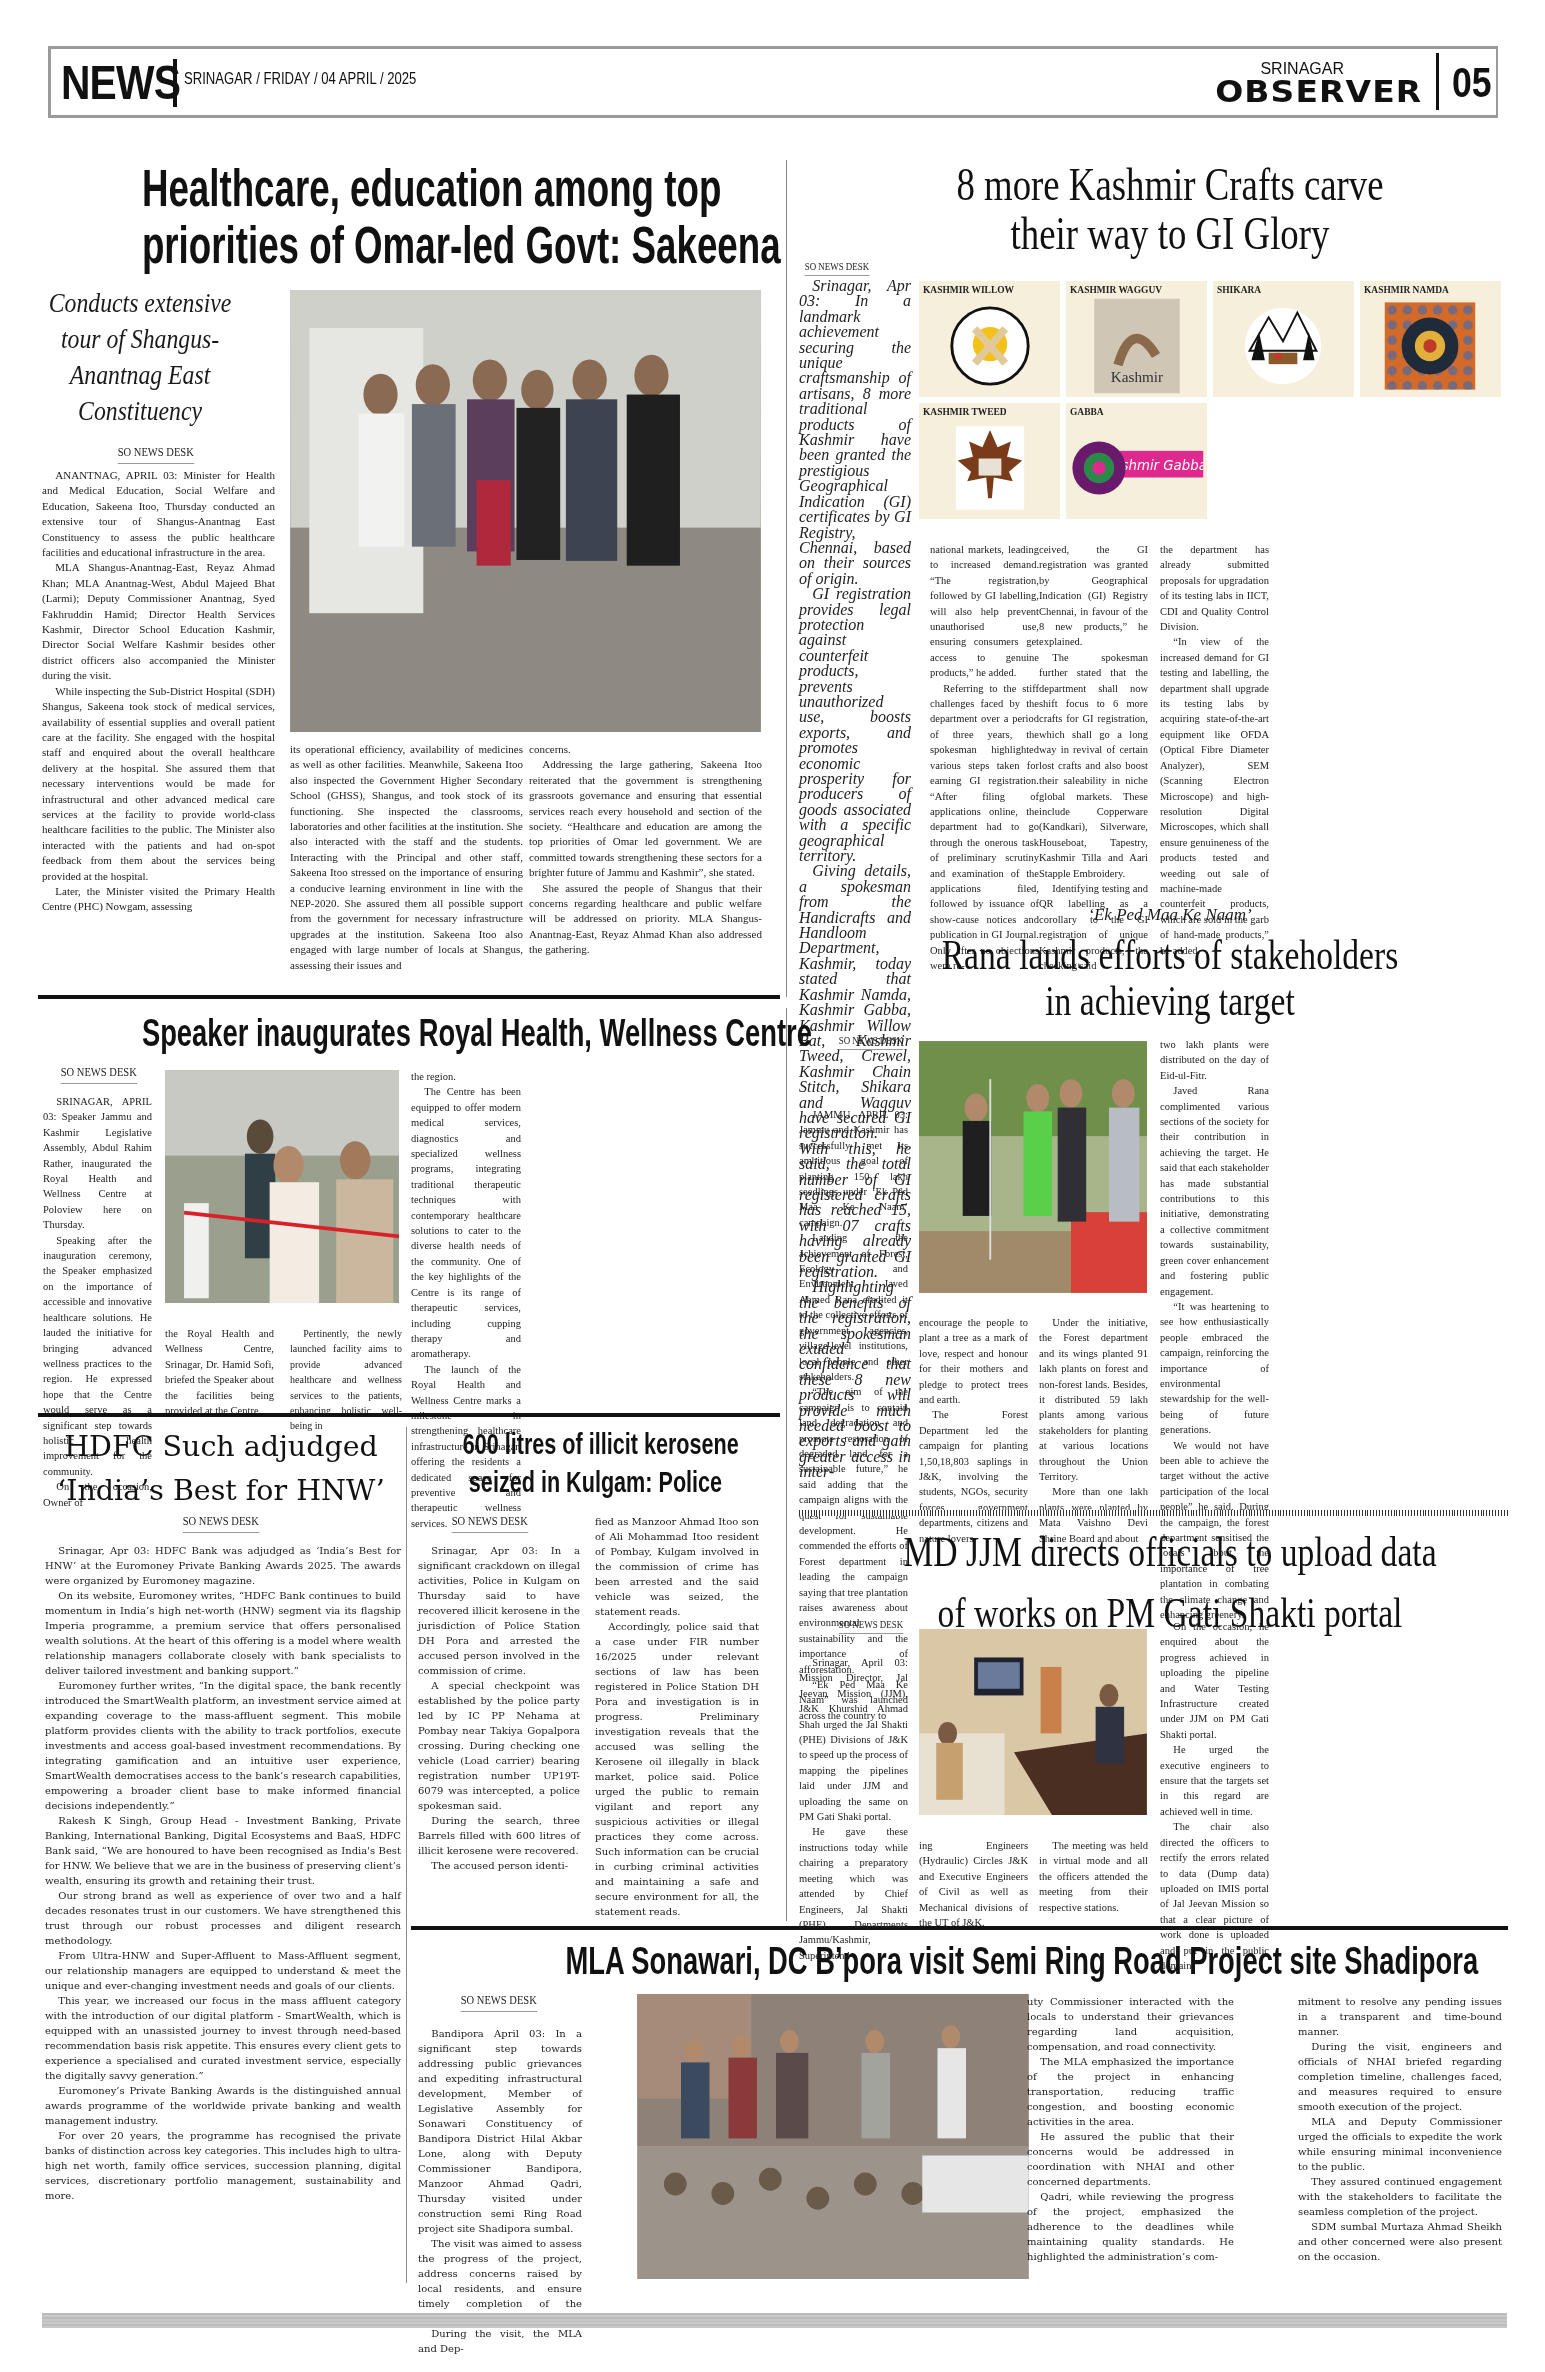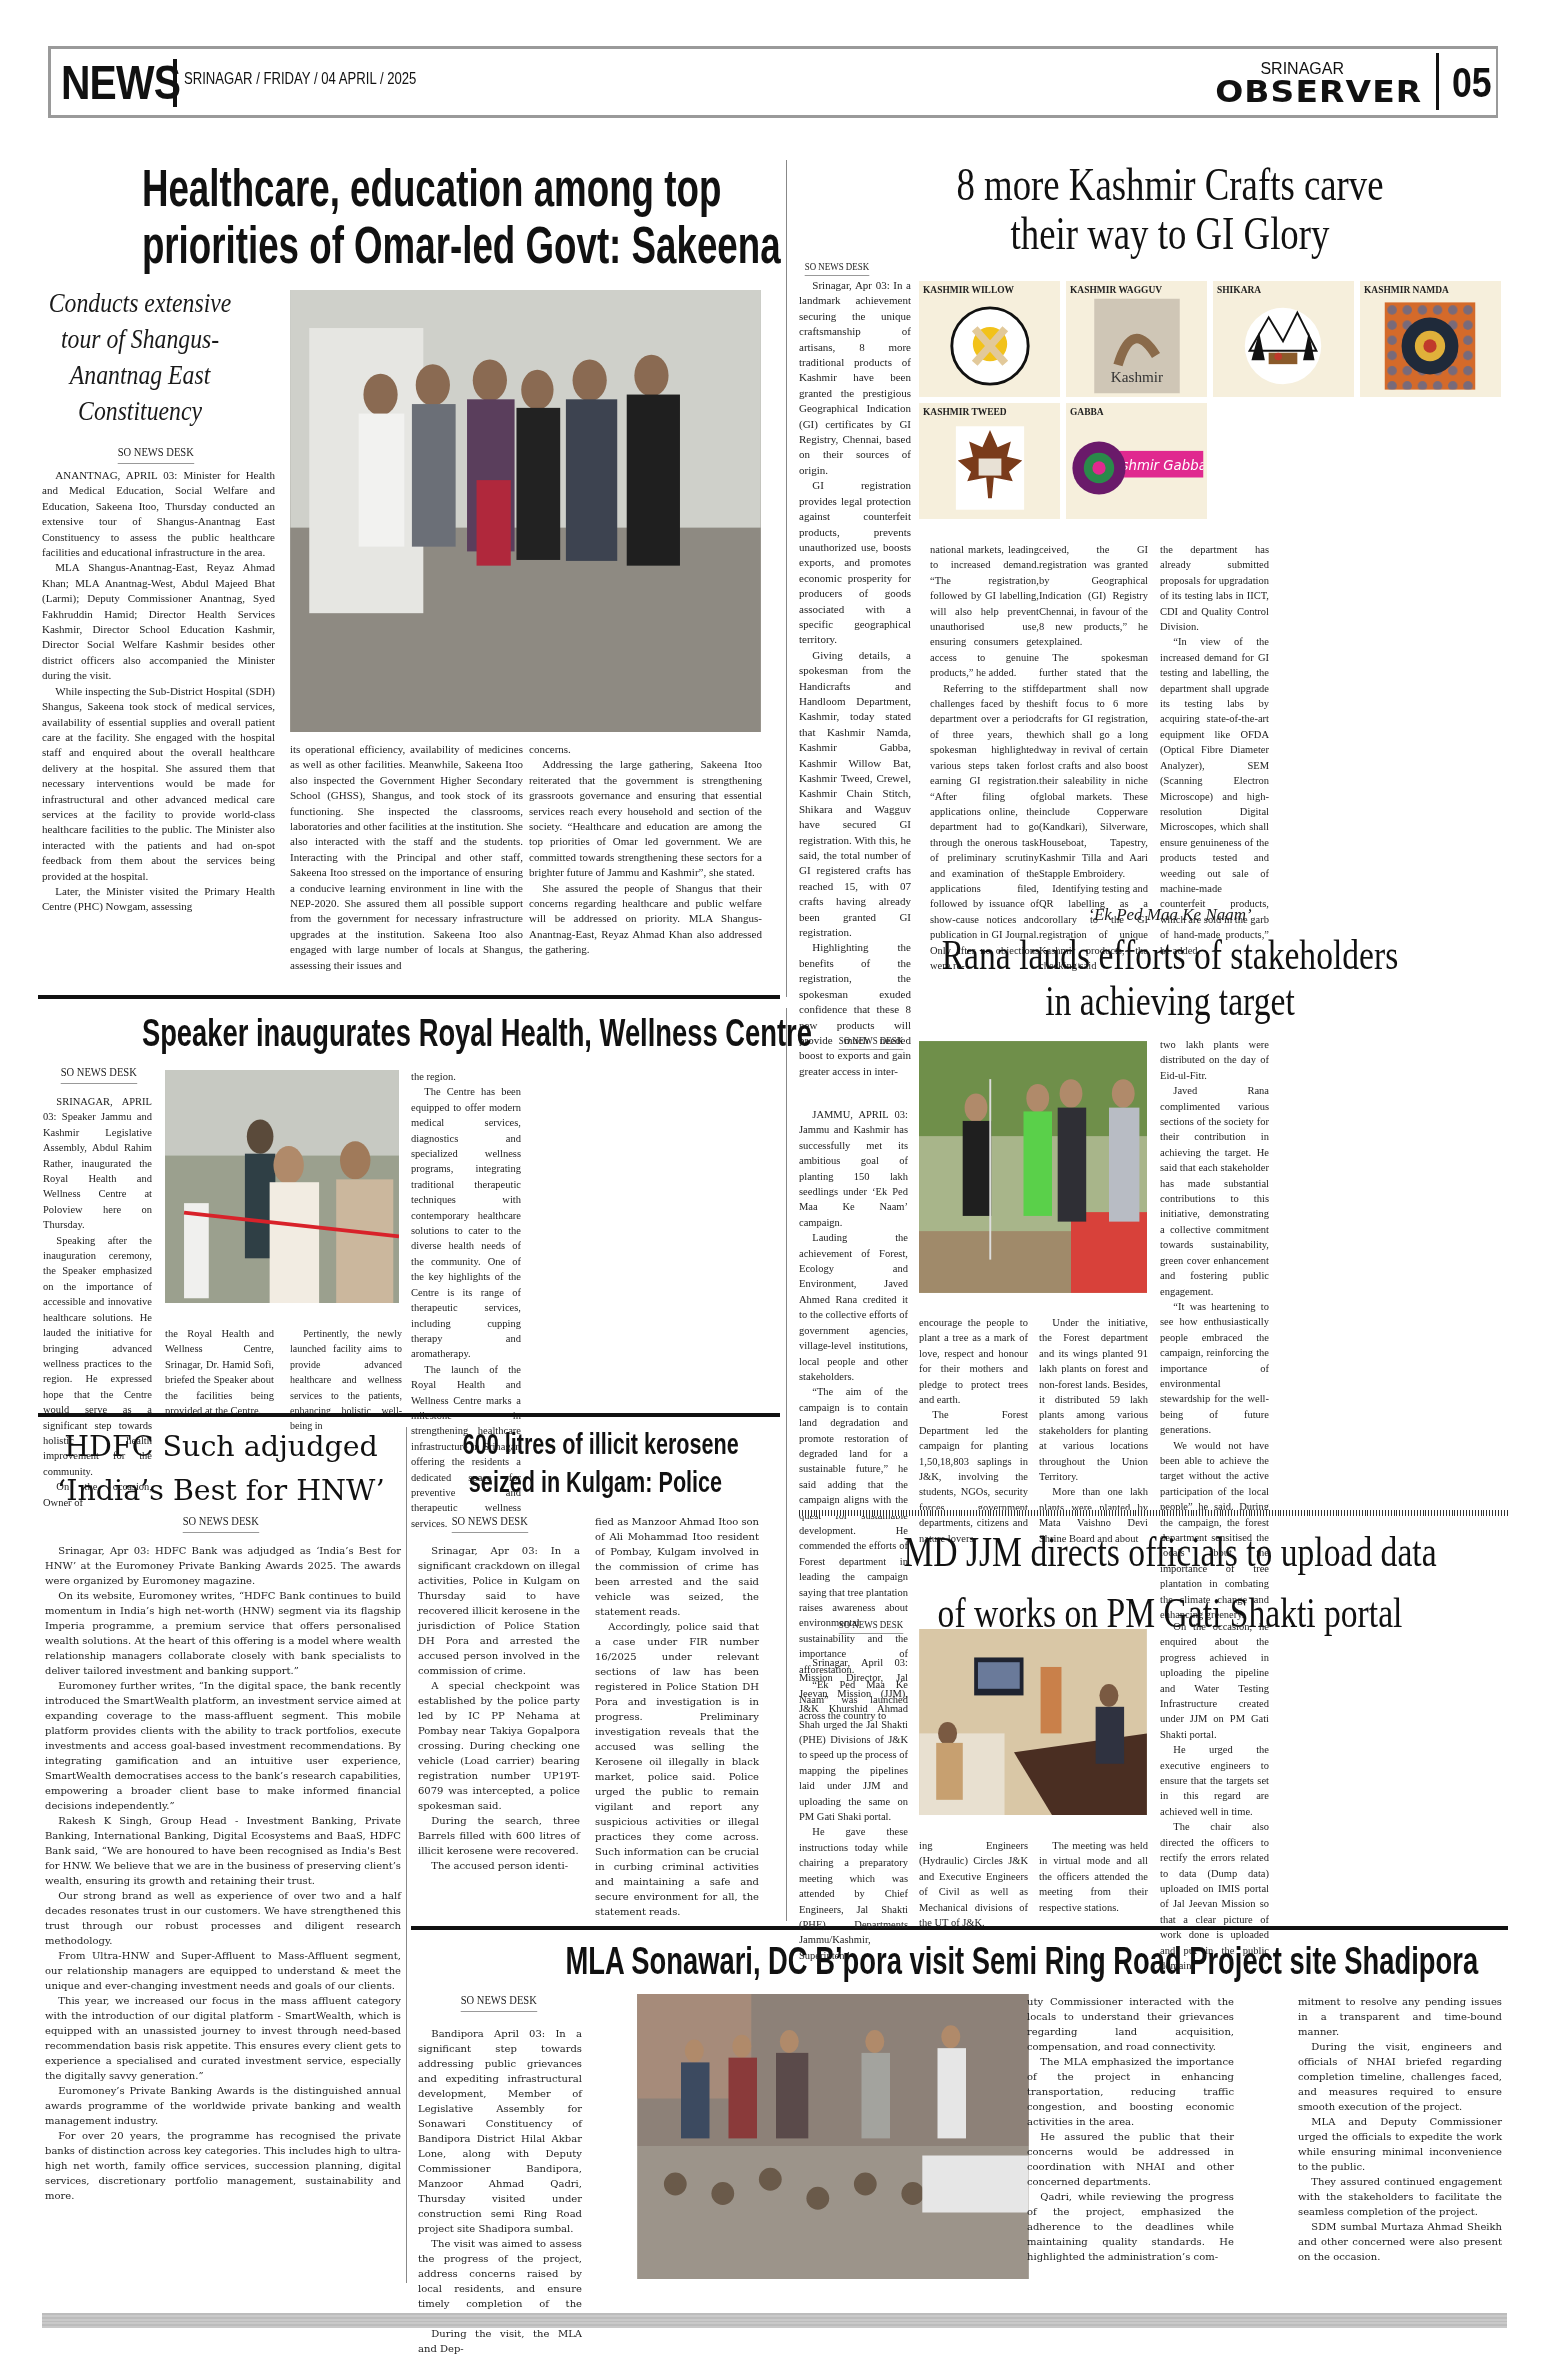--- a/index.html
+++ b/index.html
@@ -163,21 +163,21 @@
     <div class="gi-label">GABBA</div>
     <svg class="gi-logo" width="133" height="76" viewBox="0 0 140 80">
         <rect x="40" y="22" width="100" height="28" fill="#e0298f"></rect>
         <text x="90" y="42" font-size="14" text-anchor="middle" fill="#fff" font-family="DejaVu Sans, sans-serif" font-style="italic">Kashmir Gabba</text>
         <circle cx="30" cy="40" r="28" fill="#6a1a6a"></circle>
         <circle cx="30" cy="40" r="16" fill="#2a8a4a"></circle>
         <circle cx="30" cy="40" r="7" fill="#e0298f"></circle>
       </svg>
   </div>
 </div>
-<div class="abs col" style="left:799px; top:278px; width:112px; font-size:11px; line-height:15.4px;">
+<div class="abs col" style="left:799px; top:278px; width:112px; font-size:16px; line-height:15.4px;font-style:italic;">
   <p>Srinagar, Apr 03: In a landmark achievement securing the unique craftsmanship of artisans, 8 more traditional products of Kashmir have been granted the prestigious Geographical Indication (GI) certificates by GI Registry, Chennai, based on their sources of origin.</p>
   <p>GI registration provides legal protection against counterfeit products, prevents unauthorized use, boosts exports, and promotes economic prosperity for producers of goods associated with a specific geographical territory.</p>
   <p>Giving details, a spokesman from the Handicrafts and Handloom Department, Kashmir, today stated that Kashmir Namda, Kashmir Gabba, Kashmir Willow Bat, Kashmir Tweed, Crewel, Kashmir Chain Stitch, Shikara and Wagguv have secured GI registration. With this, he said, the total number of GI registered crafts has reached 15, with 07 crafts having already been granted GI registration.</p>
   <p>Highlighting the benefits of the registration, the spokesman exuded confidence that these 8 new products will provide much needed boost to exports and gain greater access in inter-</p>
 </div>
 <div class="abs col" style="left:918px; top:542px; width:109px; font-size:10.5px; line-height:15.4px;margin-left:12px;">
   <p style="text-indent:0">national markets, leading to increased demand. “The registration, followed by GI labelling, will also help prevent unauthorised use, ensuring consumers get access to genuine products,” he added.</p>
   <p>Referring to the stiff challenges faced by the department over a period of three years, the spokesman highlighted various steps taken for earning GI registration. “After filing of applications online, the department had to go through the onerous task of preliminary scrutiny and examination of the applications filed, followed by issuance of show-cause notices and publication in GI Journal. Only after no objections were re-</p>
 </div>
 <div class="abs col" style="left:1039px; top:542px; width:109px; font-size:10.5px; line-height:15.4px;">

